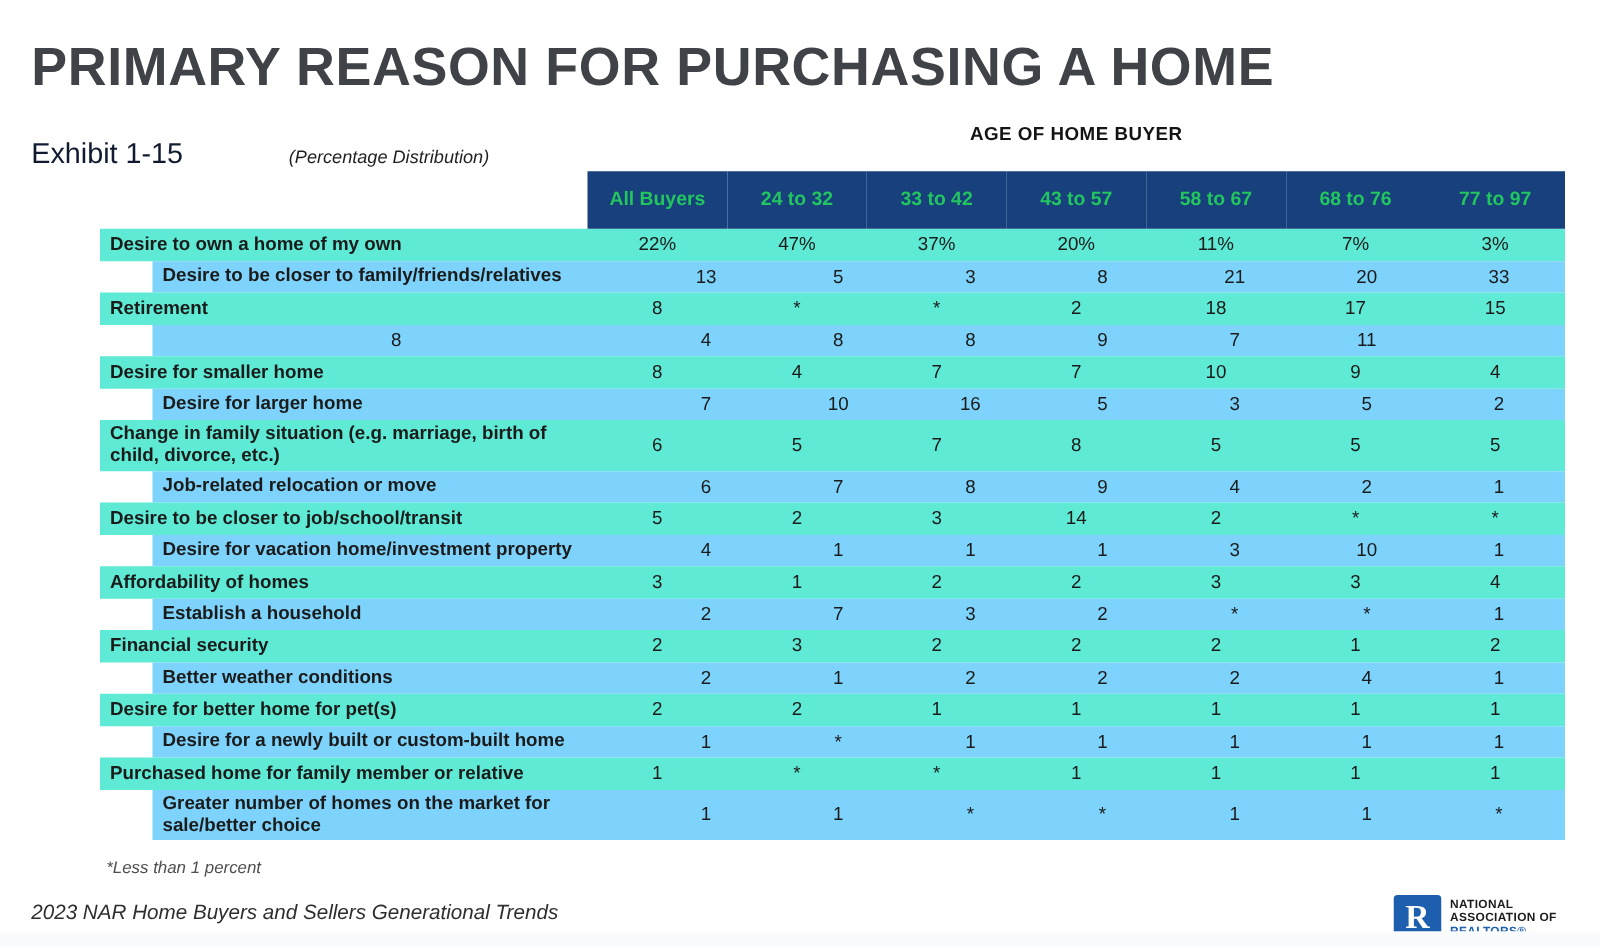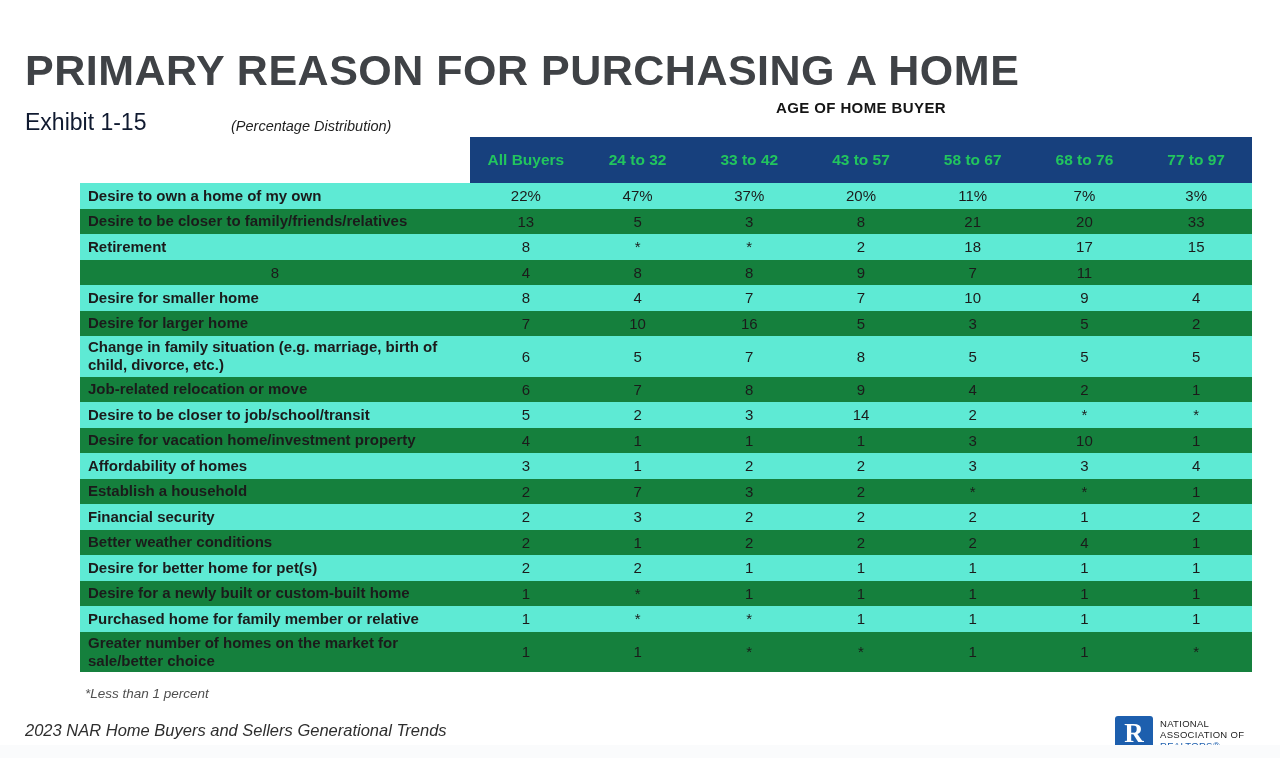--- a/index.html
+++ b/index.html
@@ -17,21 +17,20 @@
   }
   .page-title {
     position: absolute;
     left: 25px;
     top: 30px;
     font-size: 43px;
     font-weight: 700;
     letter-spacing: 0.5px;
     color: #3f4246;
     white-space: nowrap;
-    margin-top: 16px;
   }
   .exhibit-label {
     position: absolute;
     left: 25px;
     top: 109px;
     font-size: 23px;
     font-weight: 500;
     color: #101a30;
   }
   .subtitle {
@@ -75,21 +74,21 @@
     font-size: 15.5px;
     white-space: nowrap;
   }
   .tbl-body .trow {
     display: grid;
     grid-template-columns: 390px repeat(7, 1fr);
     min-height: 25.5px;
     align-items: center;
   }
   .trow.dark  { background: #5eead4; }
-  .trow.light { background: #15803d; }
+  .trow.light { background: #7dd3fc; margin-left: 42px; }
   .cell-label {
     padding: 2px 6px 2px 8px;
     font-weight: 700;
     font-size: 15px;
     line-height: 1.22;
     color: #1b1b1b;
   }
   .cell-val {
     text-align: center;
     font-size: 15px;
@@ -135,21 +134,21 @@
     padding-bottom: 2px;
     box-sizing: border-box;
   }
   .nar-logo-text {
     display: flex;
     flex-direction: column;
     line-height: 1.18;
   }
   .nar-line {
     font-size: 9.5px;
-    font-weight: 400;
+    font-weight: 700;
     letter-spacing: 0.3px;
     color: #1c1c1c;
     white-space: nowrap;
   }
   .nar-line.blue { color: #1d5fae; }
   .bottom-band {
     position: absolute;
     left: 0;
     bottom: 0;
     width: 100%;

